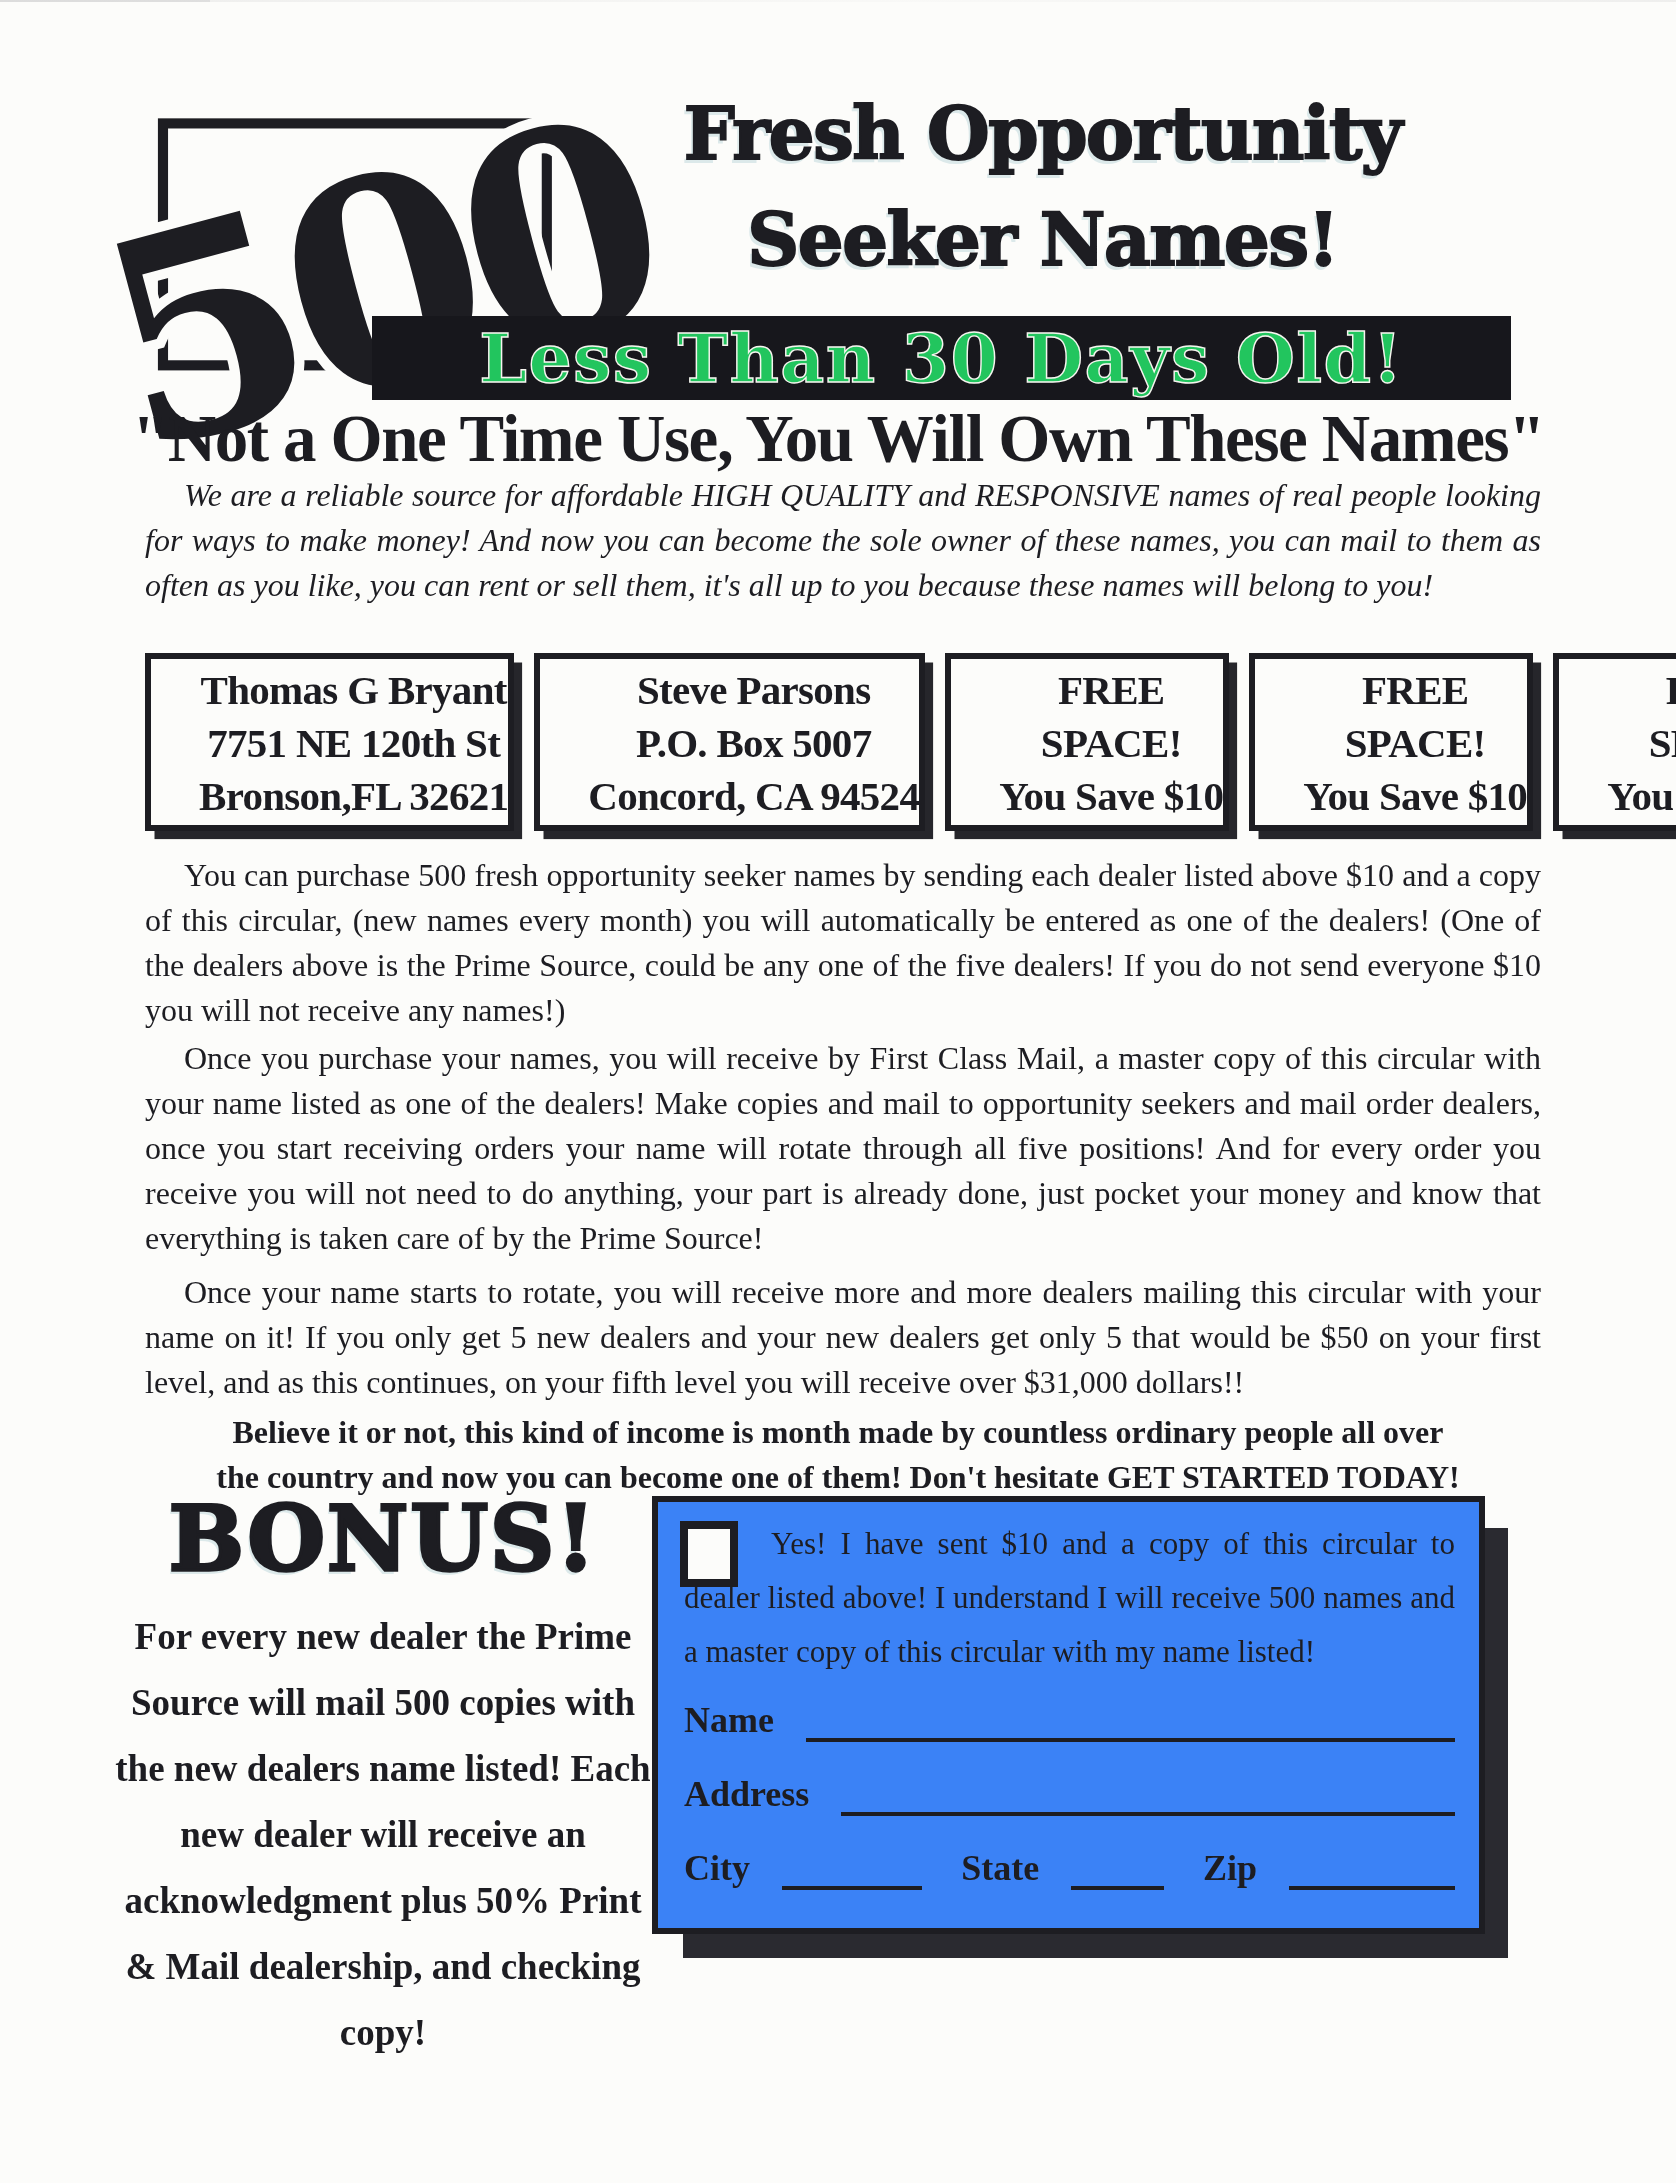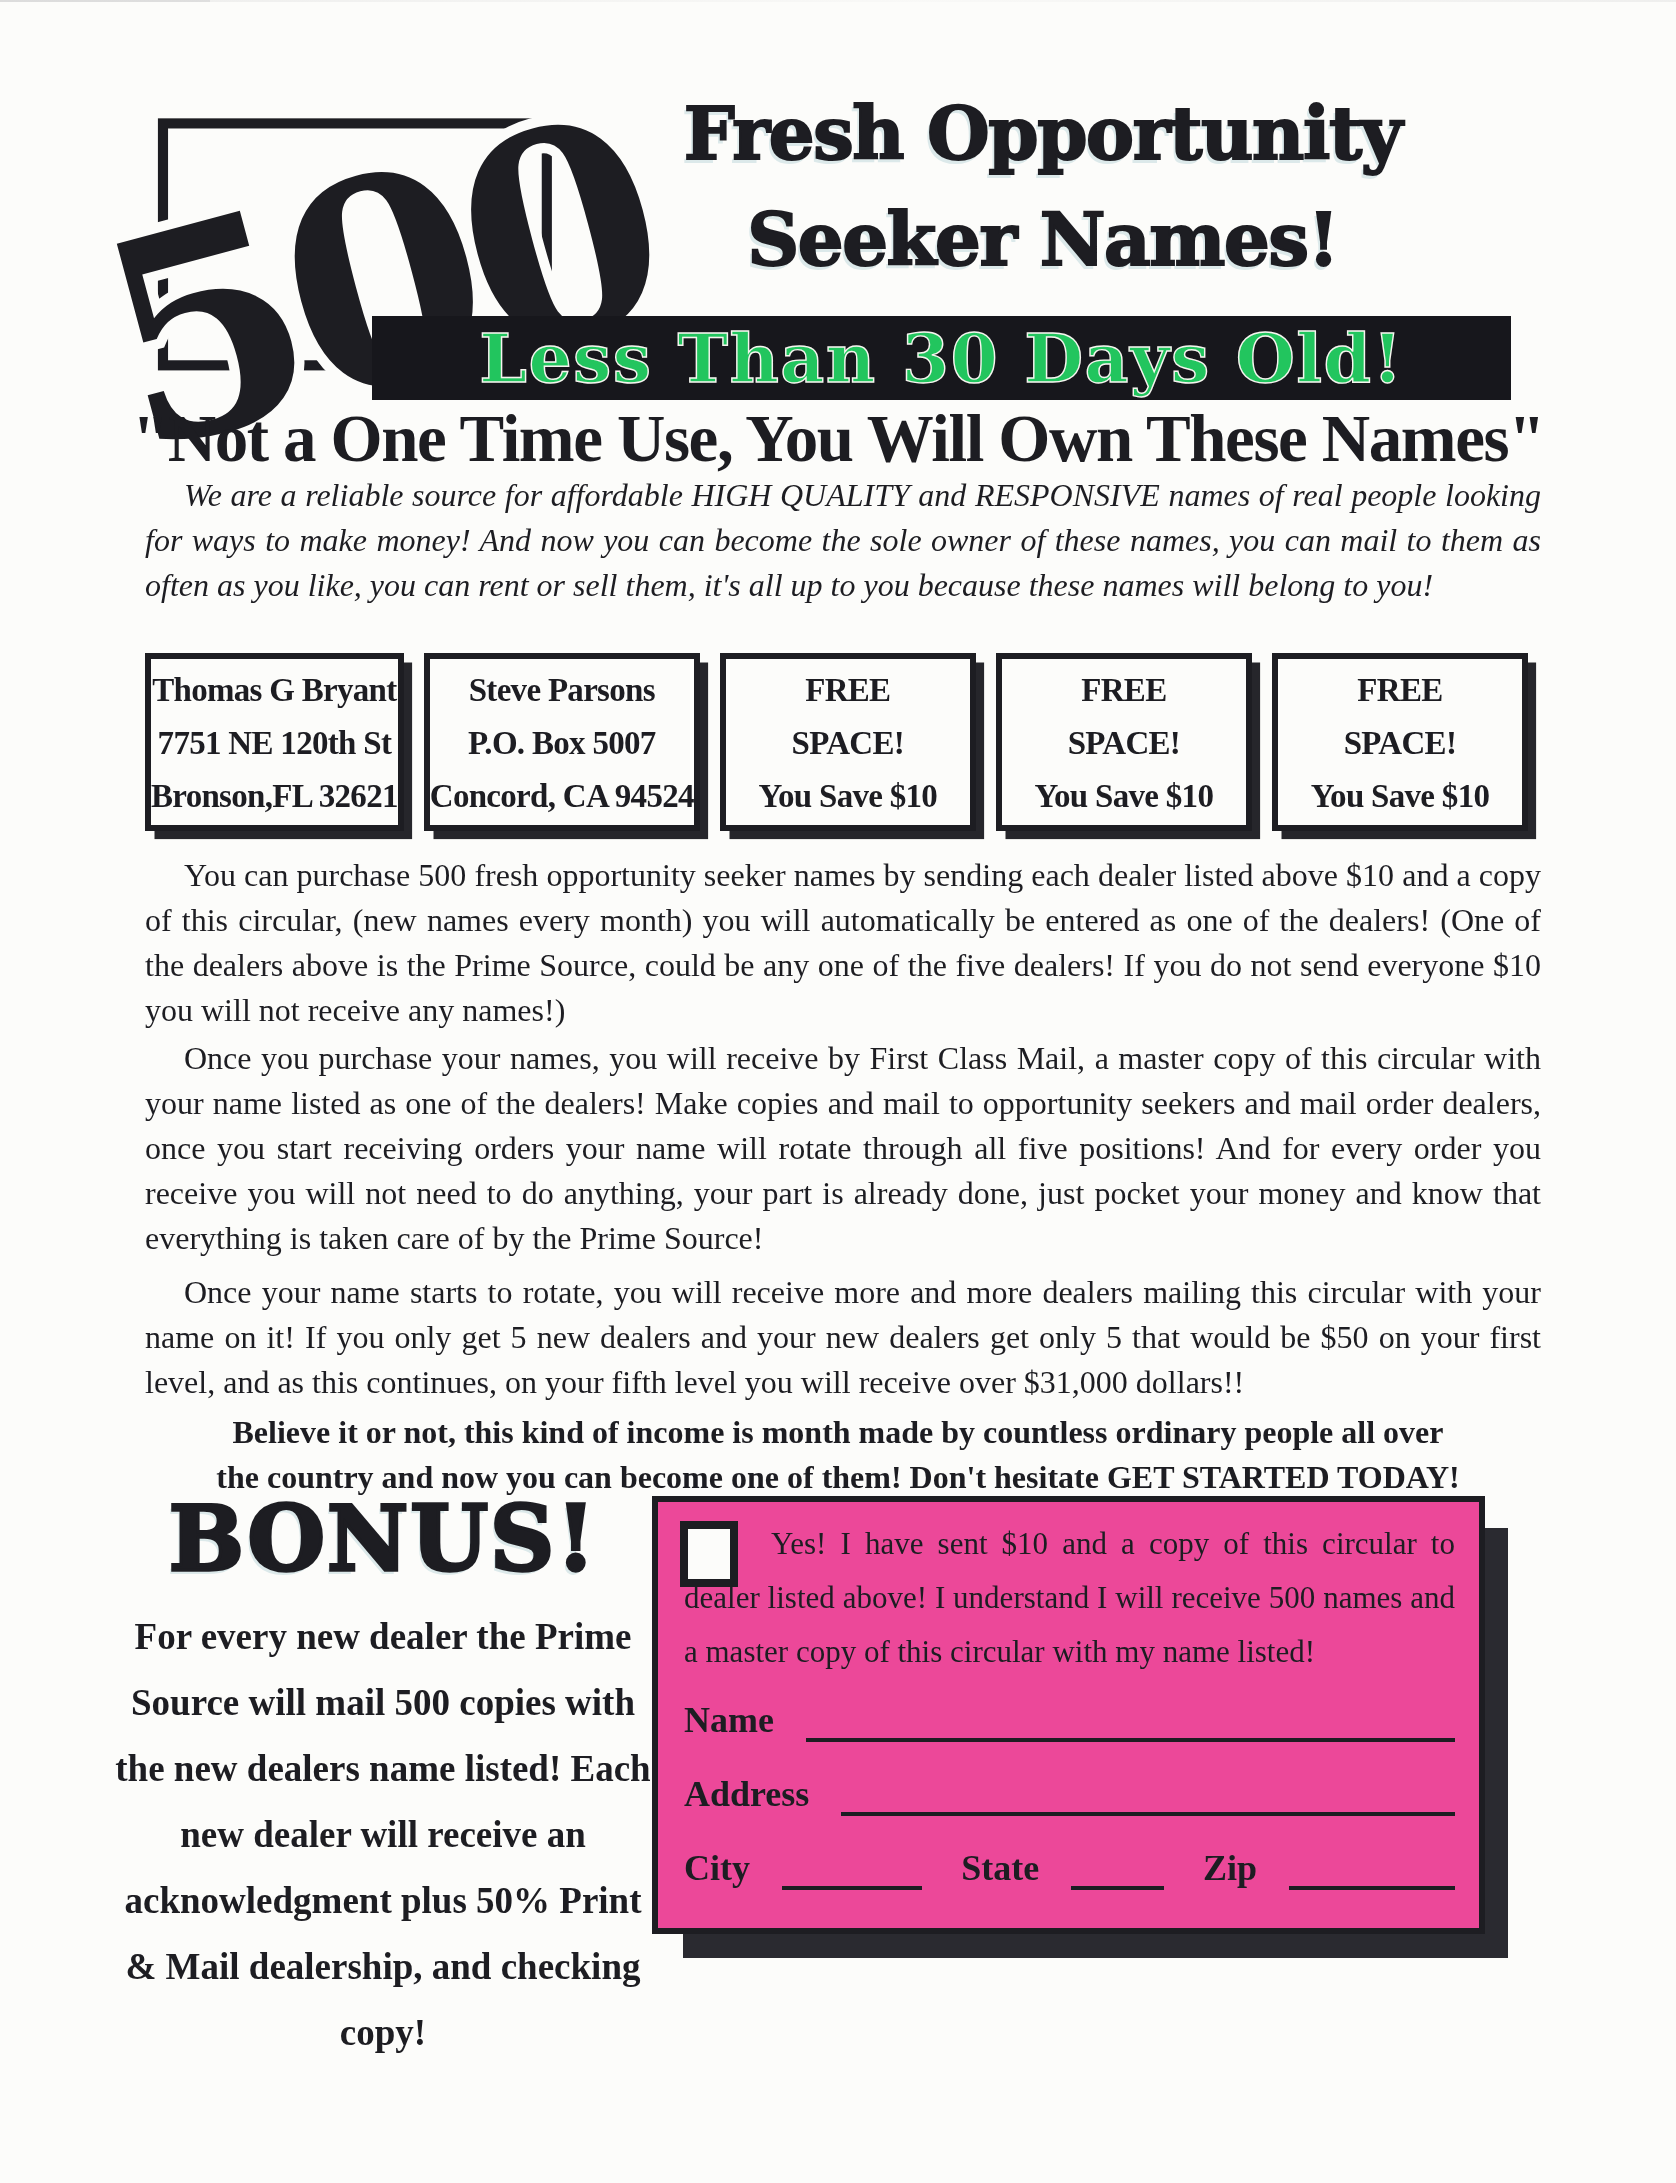--- a/index.html
+++ b/index.html
@@ -60,32 +60,32 @@
   
   .dealer-row {
     position:absolute; left:145px; top:653px; width:1383px;
     display:flex; gap:20px;
   }
   .dealer-box {
     flex:1 1 0; height:161px; border:6px solid #1d1d22; background:#fcfcfa;
     box-shadow:8.8px 8.8px 0 -0.7px #26262b;
     text-align:center; padding-top:5.4px;
   }
-  .dealer-line { font-weight:bold; font-size:33px; line-height:53px; letter-spacing:-0.7px; white-space:nowrap; }
+  .dealer-line { font-weight:bold; font-size:41px; line-height:53px; letter-spacing:-0.7px; white-space:nowrap;margin-left:48px; }
   
   .bonus { position:absolute; left:110px; top:1488px; width:546px; text-align:center; }
   .bonus-heading {
     font-size:89px; line-height:101px; letter-spacing:2px;
     -webkit-text-stroke:3.4px #1d1d22;
     text-shadow:-2.7px 4px 0 rgba(28,120,140,.14);
   }
   .bonus-body { margin-top:15px; font-weight:bold; font-size:37px; line-height:66px; }
   .order-form {
     position:absolute; left:652px; top:1496px; width:833px; height:438px;
-    box-sizing:border-box; border:6.8px solid #1d1d22; background:#ec4899;
+    box-sizing:border-box; border:6.8px solid #1d1d22; background:#3b82f6;
     box-shadow:27px 28px 0 -4px #2a2a30;
     padding:15px 24px 20px 26px;
   }
   .checkbox {
     position:absolute; left:21.6px; top:19px; width:42px; height:50px;
     border:8.8px solid #1d1d22; background:#fcfcfa; cursor:pointer;
   }
   .statement { margin:0; font-size:31px; line-height:54px; text-indent:87px; text-align:justify; }
   .field-row { display:flex; align-items:flex-end;gap:28px; }
   .row-name    { margin-top:20px; }

